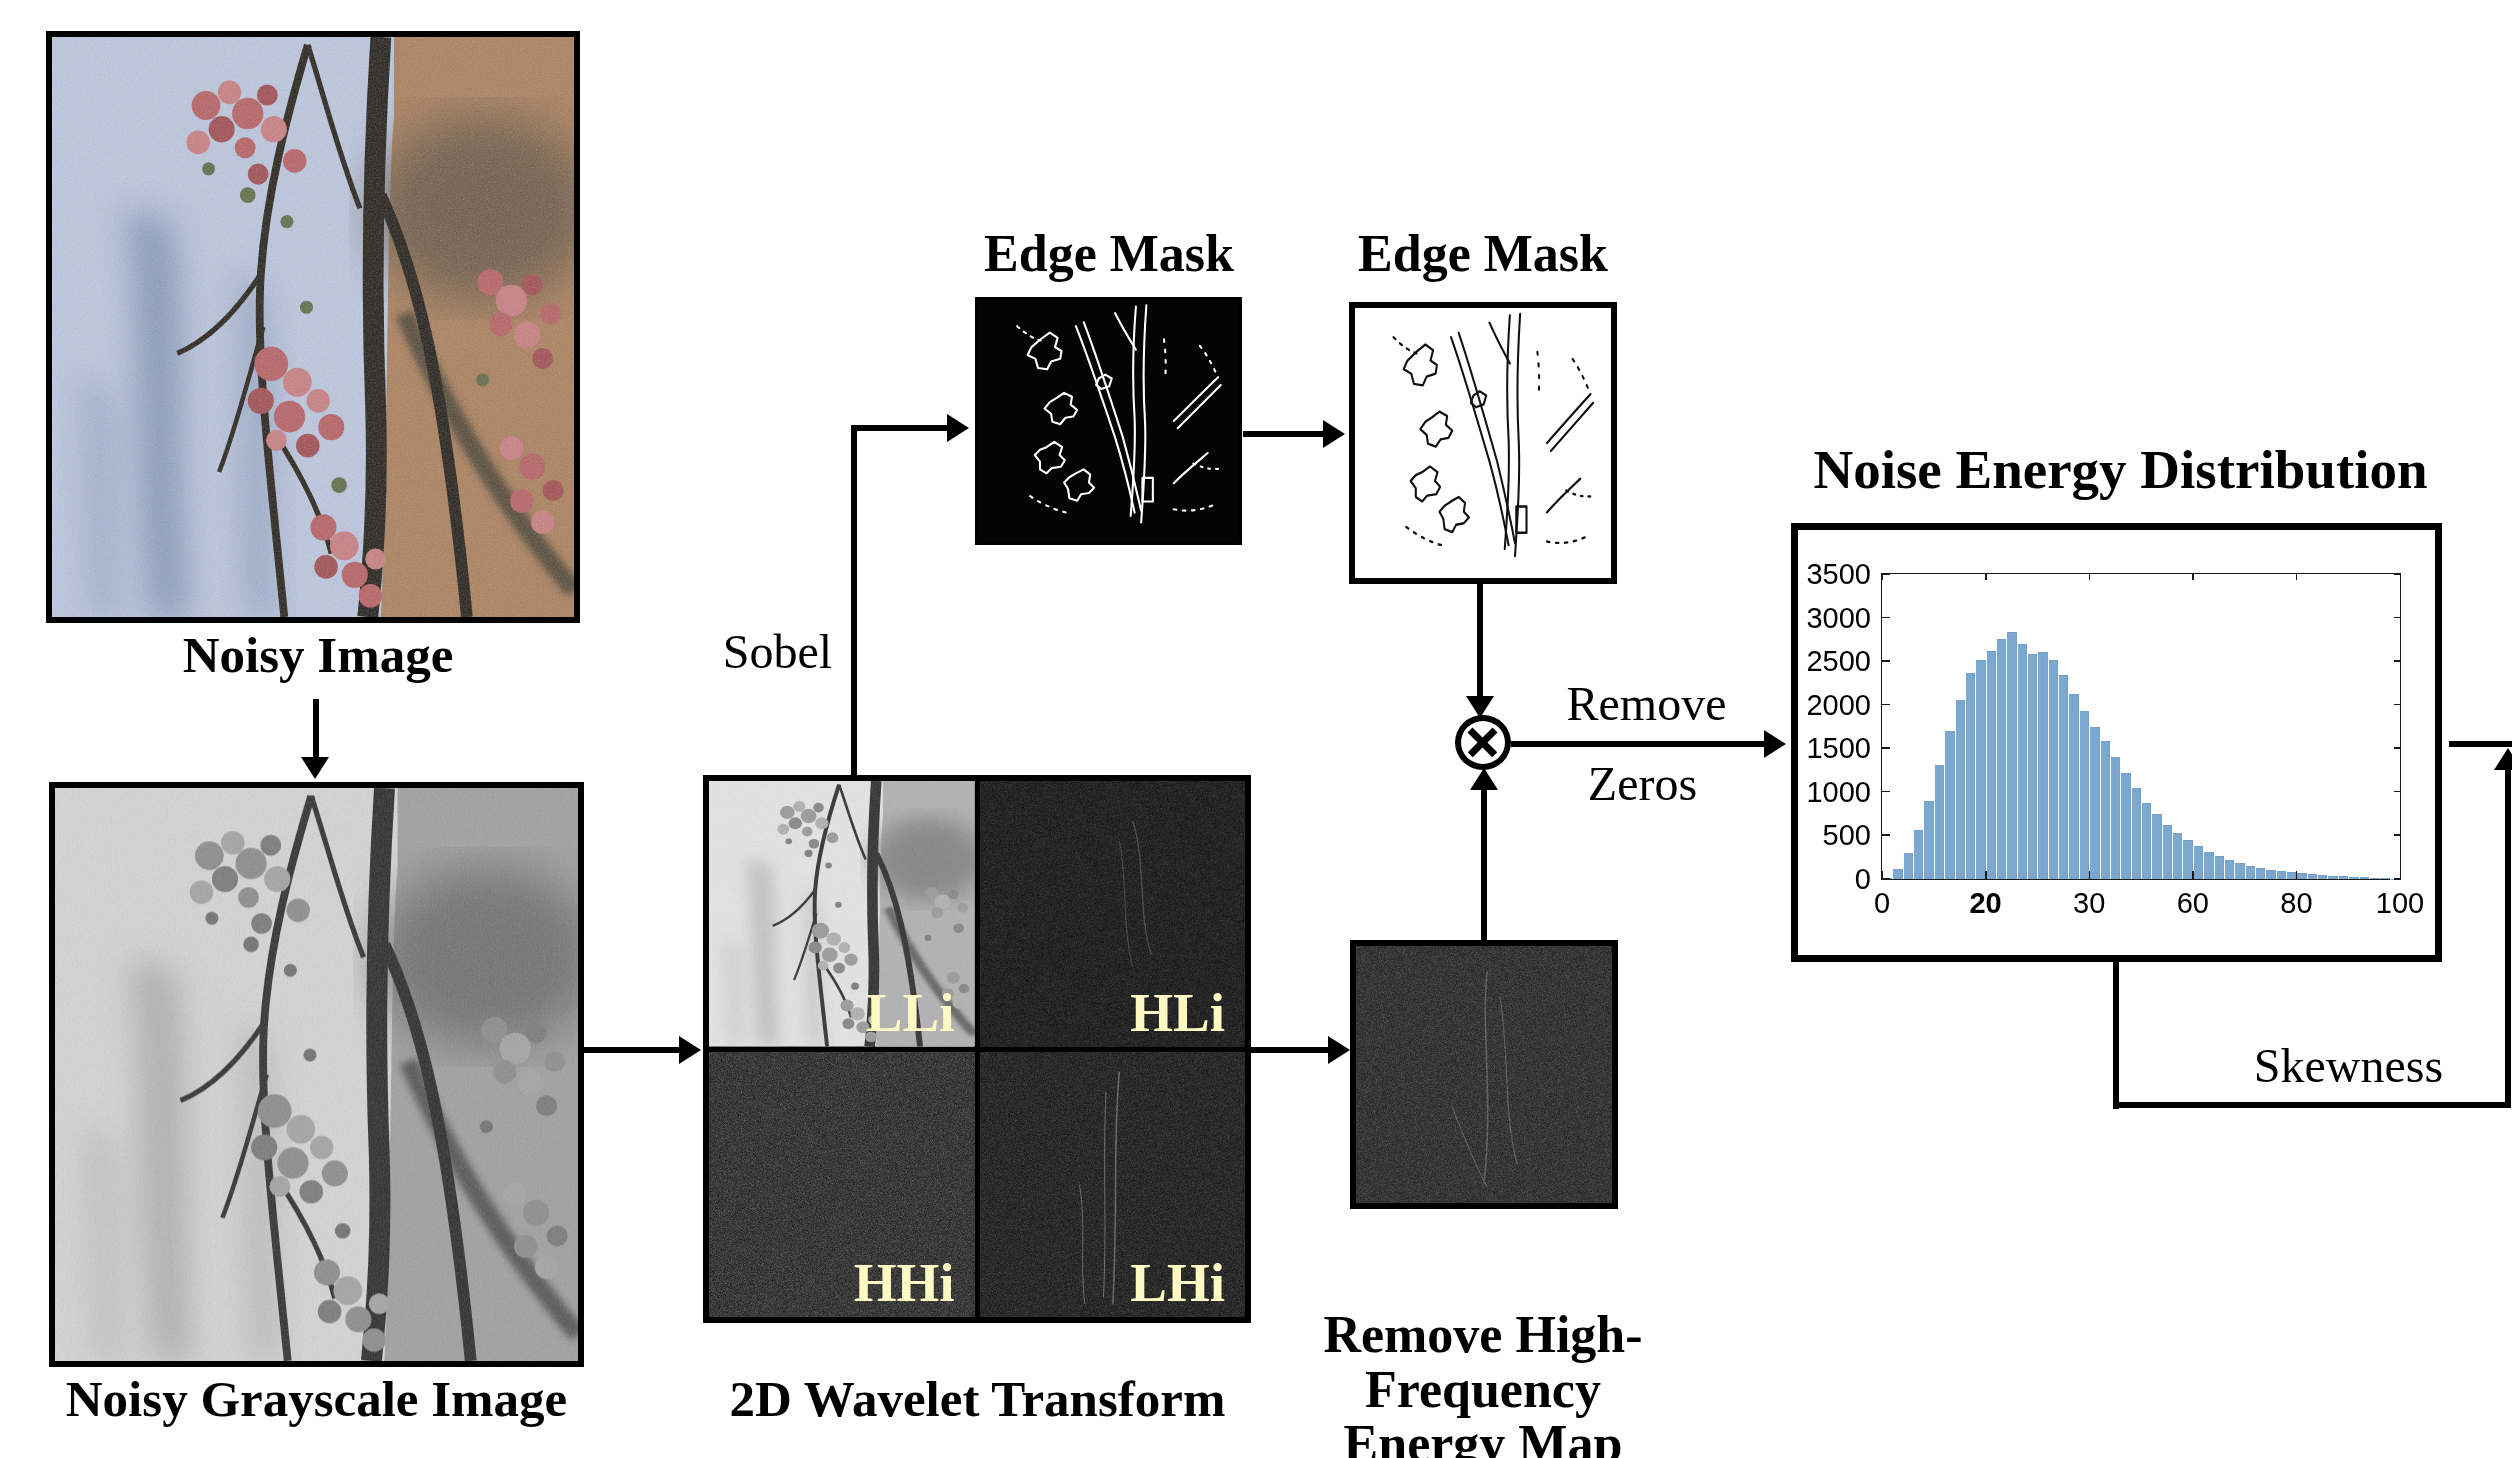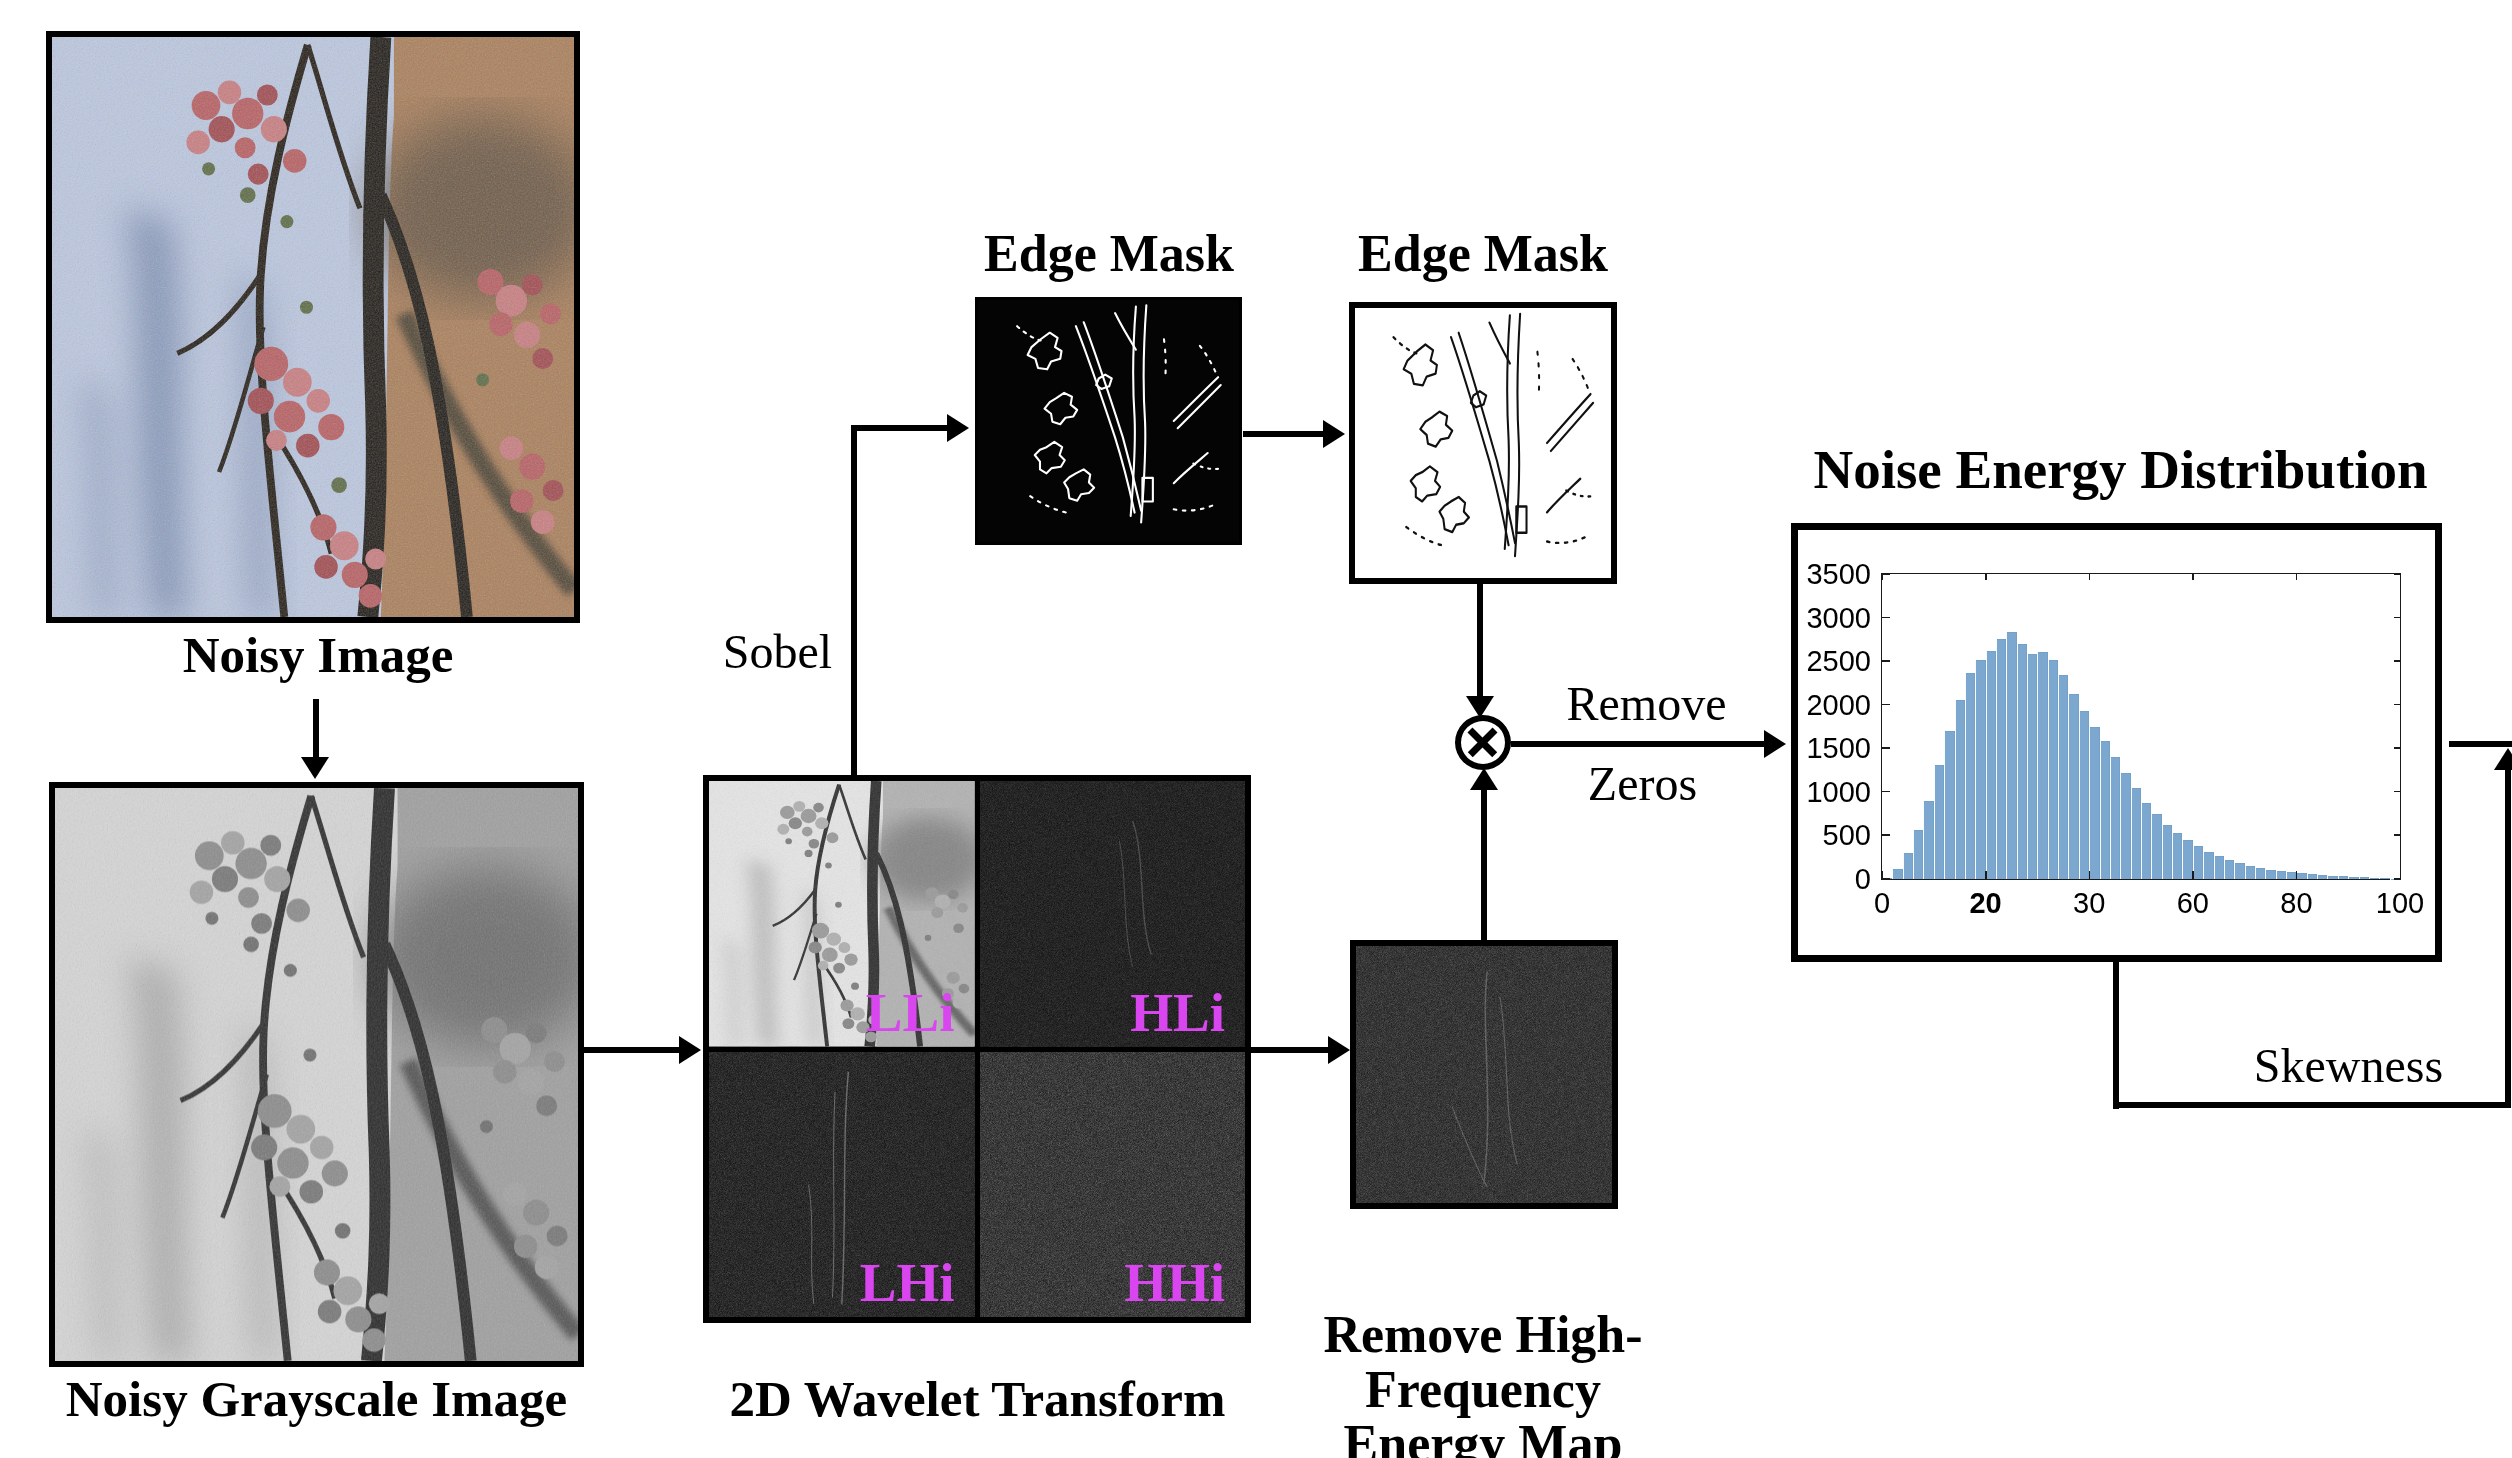--- a/index.html
+++ b/index.html
@@ -23,21 +23,21 @@
   .mult{position:absolute;left:1455px;top:715px;width:56px;height:55px;border:6.5px solid #000;
         border-radius:50%;box-sizing:border-box;background:#fff;}
   .mult .x1,.mult .x2{position:absolute;left:4px;top:18px;width:35px;height:6.5px;background:#000;}
   .mult .x1{transform:rotate(45deg);} .mult .x2{transform:rotate(-45deg);}
   
   .wgrid{position:absolute;left:703px;top:775px;width:548px;height:548px;box-sizing:border-box;
          border:6px solid #000;background:#000;display:grid;grid-template-columns:1fr 1fr;
          grid-template-rows:1fr 1fr;gap:5px;}
   .quad{position:relative;overflow:hidden;background:#0a0a0a;}
   .quad svg{position:absolute;inset:0;width:100%;height:100%;}
-  .qlabel{position:absolute;right:20px;bottom:7px;color:#d946ef;font-weight:bold;font-size:55px;line-height:1;}
+  .qlabel{position:absolute;right:20px;bottom:7px;color:#fef9c3;font-weight:bold;font-size:55px;line-height:1;}
   
   .histbox{position:absolute;left:1791px;top:523px;width:651px;height:439px;box-sizing:border-box;
            border:7px solid #000;background:#fff;}
   .plot{position:absolute;left:83px;top:43px;width:520px;height:307px;box-sizing:border-box;
         border:1.5px solid #1a1a1a;background:#fff;}
   .bars{position:absolute;inset:0;display:flex;align-items:flex-end;}
   .bar{flex:1 1 auto;box-sizing:border-box;border-left:1px solid rgba(255,255,255,0.95);}
   .tick{position:absolute;background:#1a1a1a;}
   .ylab{position:absolute;right:100%;width:111px;padding-right:11px;text-align:right;
         font-family:"Liberation Sans", sans-serif;font-size:29px;line-height:0;}
@@ -202,36 +202,36 @@
         <g stroke="#9a9a9a" opacity="0.35" fill="none">
           <path d="M230,60 C250,120 238,200 258,262" stroke-width="2"></path>
           <path d="M210,90 C222,150 214,220 230,280" stroke-width="1.5"></path>
         </g>
         <rect width="400" height="400" filter="url(#nzg)" opacity="0.30"></rect>
       </svg>
       <span class="qlabel">HLi</span>
     </div>
     <div class="quad">
       <svg viewBox="0 0 400 400" preserveAspectRatio="none">
+        <rect width="400" height="400" fill="#101010"></rect>
+        <rect width="400" height="400" filter="url(#nzg)" opacity="0.5"></rect>
+      </svg>
+      <span class="qlabel">HHi</span>
+    </div>
+    <div class="quad">
+      <svg viewBox="0 0 400 400" preserveAspectRatio="none">
         <rect width="400" height="400" fill="#0b0b0b"></rect>
         <g stroke="#a8a8a8" opacity="0.5" fill="none">
           <path d="M210,30 C200,130 208,240 200,380" stroke-width="2.2"></path>
           <path d="M190,60 C184,160 192,260 186,370" stroke-width="1.6"></path>
           <path d="M150,200 C160,260 150,320 158,380" stroke-width="1.5"></path>
         </g>
         <rect width="400" height="400" filter="url(#nzg)" opacity="0.36"></rect>
       </svg>
       <span class="qlabel">LHi</span>
-    </div>
-    <div class="quad">
-      <svg viewBox="0 0 400 400" preserveAspectRatio="none">
-        <rect width="400" height="400" fill="#101010"></rect>
-        <rect width="400" height="400" filter="url(#nzg)" opacity="0.5"></rect>
-      </svg>
-      <span class="qlabel">HHi</span>
     </div>
   </div>
   <div class="caption" style="left:676px;top:1373px;width:603px;">2D Wavelet Transform</div>
 
   <div class="vline" style="left:851px;top:425px;height:350px;"></div>
   <div class="hline" style="left:851px;top:425px;width:96px;"></div>
   <div class="ah ah-right" style="left:947px;top:414px;"></div>
   <div class="annot" style="left:652px;top:627px;width:251px;">Sobel</div>
 
   <div class="panel" style="left:975px;top:297px;width:267px;height:248px;border-width:3px;">

